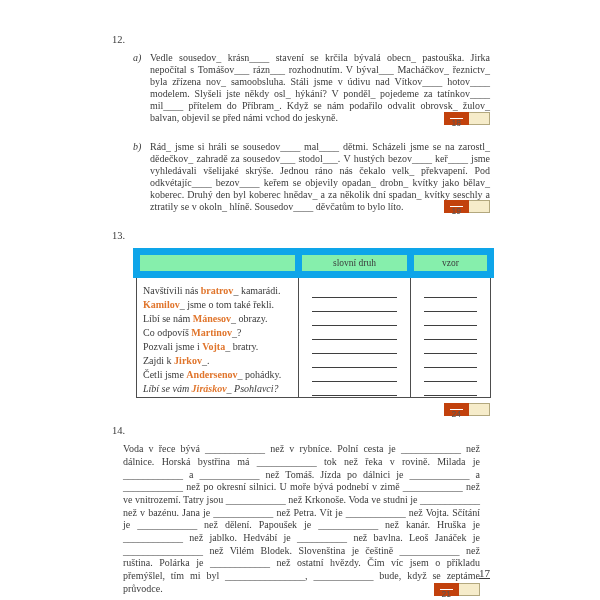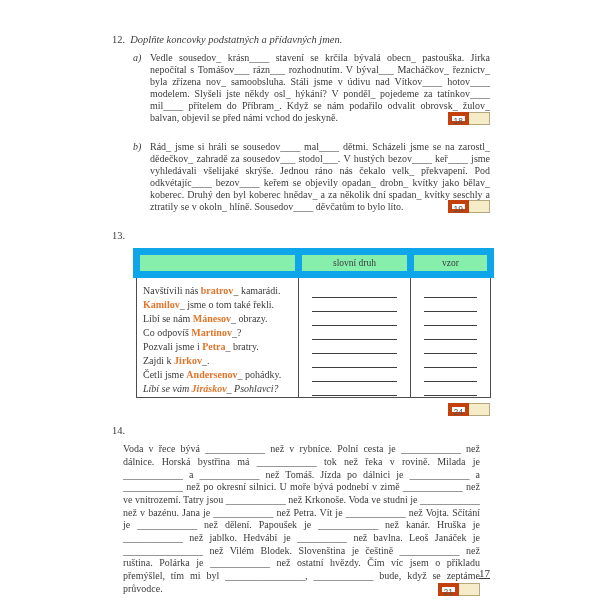--- a/index.html
+++ b/index.html
@@ -6,34 +6,34 @@
   body {
     width:600px; height:600px; background:#ffffff;
     font-family:"Liberation Serif","DejaVu Serif",serif;
     color:#3b3b3b;
     -webkit-font-smoothing:antialiased;
   }
   .page { position:relative; width:600px; height:600px; background:#fff; overflow:hidden; }
   .content { position:absolute; left:112px; top:33px; width:378px; }
 
   .ex-heading { display:flex; font-size:10.5px; line-height:13px; margin-bottom:6px; }
-  .ex-heading .num { flex:none; margin-right:5px; }
+  .ex-heading .num { flex:none; margin-right:17px; }
   .ex-heading .title { font-style:italic; }
 
   .sub-block { display:flex; margin-left:21px; margin-bottom:16px; }
   .sub-label { flex:none; width:17px; font-style:italic; font-size:10px; line-height:12.1px; }
   .sub-text {
     position:relative; flex:1; text-align:justify;
     font-size:10px; line-height:12.1px; hyphens:none;
   }
 
   .badge { position:absolute; right:0; bottom:0; display:inline-flex; height:13px; }
   .badge .badge-num {
     box-sizing:border-box; min-width:20px; height:13px;
-    border:4px solid #c2410c; background:#fff; color:#555;
+    border:6px solid #c2410c; background:#fff; color:#555;
     font-size:8.5px; line-height:11px; text-align:center; padding:0 2px;
     font-family:"Liberation Sans","DejaVu Sans",sans-serif;
   }
   .badge .badge-box {
     box-sizing:border-box; width:21px; height:13px;
     border:1px solid #b3a87e; border-left:none; background:#f6ecca;
   }
 
   .ex13-table {
     width:354px; margin-left:21px; border-collapse:collapse;
@@ -66,21 +66,20 @@
   }
 </style>
 </head>
 <body>
 
 <div class="page">
   <div class="content">
 
     <div class="ex-heading">
       <span class="num">12.</span>
-      <span class="title">Doplňte koncovky podstatných a přídavných jmen.</span>
     </div>
 
     <div class="sub-block">
       <span class="sub-label">a)</span>
       <div class="sub-text">
         <span>Vedle sousedov_ krásn____ stavení se krčila bývalá obecn_ pastouška. Jirka nepočítal s Tomášov___ rázn___ rozhodnutím. V býval___ Macháčkov_ řeznictv_ byla zřízena nov_ samoobsluha. Stáli jsme v údivu nad Vítkov____ hotov____ modelem. Slyšeli jste někdy osl_ hýkání? V ponděl_ pojedeme za tatínkov____ mil____ přítelem do Příbram_. Když se nám podařilo odvalit obrovsk_ žulov_ balvan, objevil se před námi vchod do jeskyně.</span>
         <span class="badge">
           <span class="badge-num">18</span>
           <span class="badge-box"></span>
         </span>
@@ -146,21 +145,21 @@
           <tr>
             <td class="sentence">Co odpovíš <span class="orange">Martinov</span>_?</td>
             <td>
               <div class="blankline"></div>
             </td>
             <td>
               <div class="blankline"></div>
             </td>
           </tr>
           <tr>
-            <td class="sentence">Pozvali jsme i <span class="orange">Petra</span>_ bratry.</td>
+            <td class="sentence">Pozvali jsme i <span class="orange">Vojta</span>_ bratry.</td>
             <td>
               <div class="blankline"></div>
             </td>
             <td>
               <div class="blankline"></div>
             </td>
           </tr>
           <tr>
             <td class="sentence">Zajdi k <span class="orange">Jirkov</span>_.</td>
             <td>

